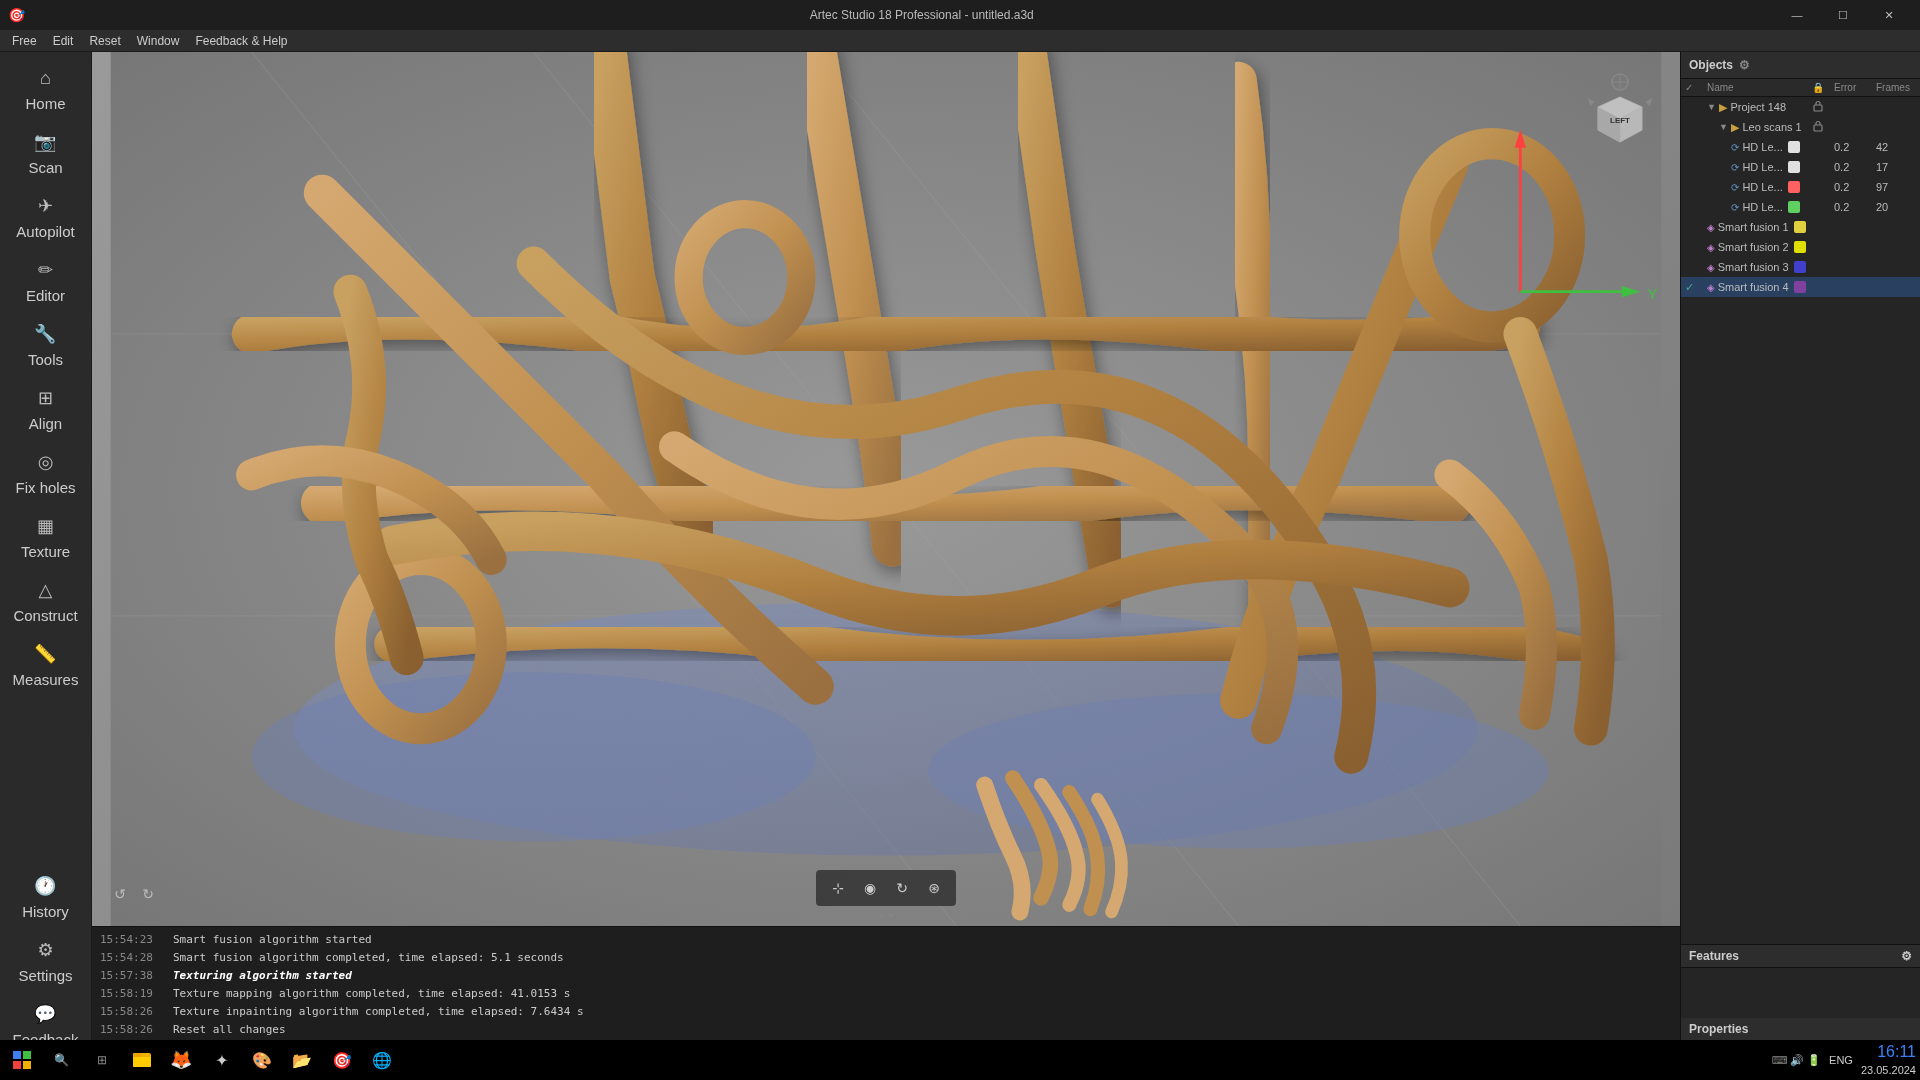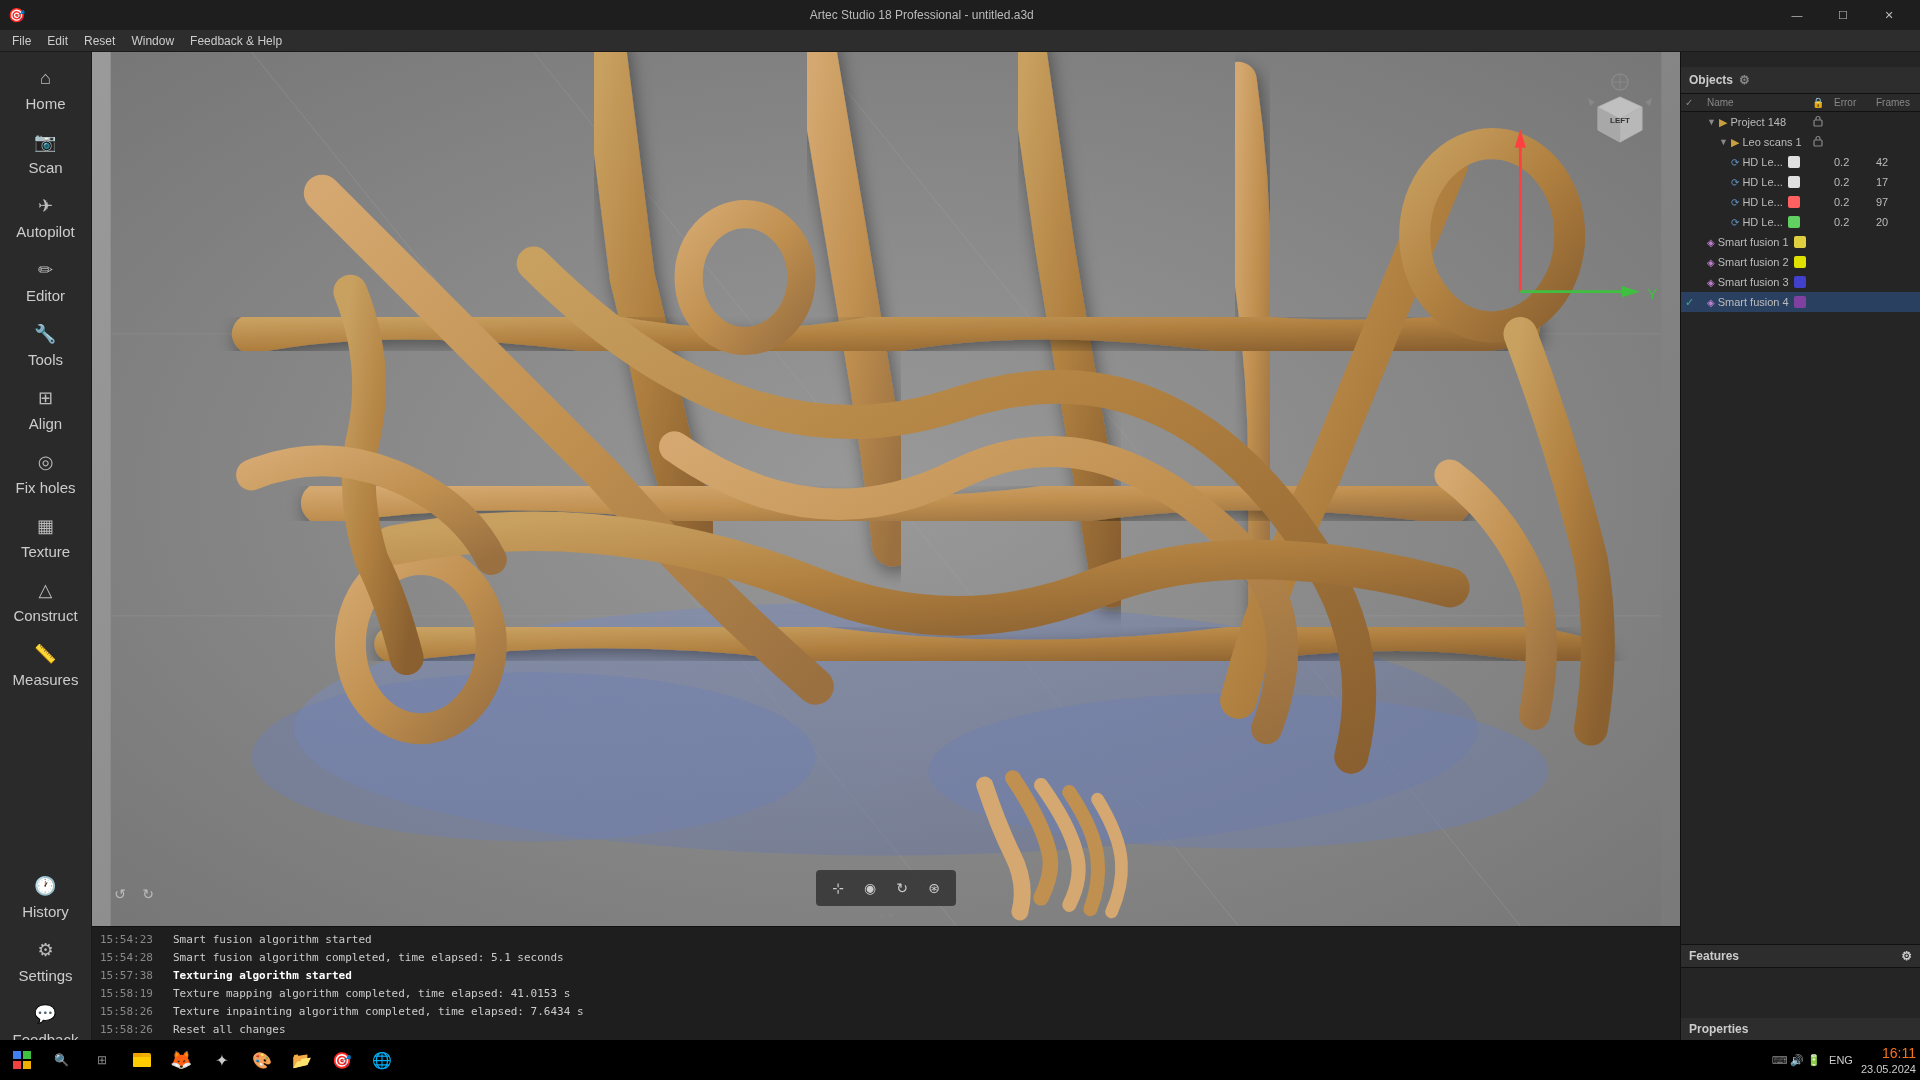--- a/index.html
+++ b/index.html
@@ -148,37 +148,36 @@
       border-top: 1px solid #111;
       overflow-y: auto;
       padding: 4px 8px;
       font-size: 11px;
       color: #bbb;
       font-family: monospace;
     }
     .log-entry { display: flex; gap: 18px; line-height: 18px; }
     .log-time { color: #888; min-width: 55px; }
     .log-msg { color: #ccc; }
-    .log-msg.bold { font-weight: bold; color: #fff; }
+    .log-msg.bold { font-weight: bold; color: #fff; font-style: italic; }
 
     
     #right-panel {
       width: 240px;
       background: #252525;
       border-left: 1px solid #111;
       display: flex;
       flex-direction: column;
     }
 
     
     #objects-panel {
       flex: 1;
       overflow-y: auto;
       border-bottom: 1px solid #111;
-      margin-top: 15px;
     }
     .panel-header {
       display: flex;
       align-items: center;
       padding: 6px 8px;
       background: #2d2d2d;
       border-bottom: 1px solid #111;
       font-size: 12px;
       font-weight: bold;
       color: #ccc;
@@ -290,21 +289,21 @@
   <div style="font-size:14px;">🎯</div>
   <div class="title">Artec Studio 18 Professional - untitled.a3d</div>
   <div class="win-controls">
     <div class="win-btn">—</div>
     <div class="win-btn">☐</div>
     <div class="win-btn close">✕</div>
   </div>
 </div>
 
 <div id="menubar">
-  <div class="menu-item">File</div>
+  <div class="menu-item">Free</div>
   <div class="menu-item">Edit</div>
   <div class="menu-item">Reset</div>
   <div class="menu-item">Window</div>
   <div class="menu-item">Feedback &amp; Help</div>
 </div>
 
 <div id="main-layout">
 
   <div id="sidebar">
     <div class="sidebar-item">
@@ -708,17 +707,17 @@
   <div style="width:36px;height:36px;display:flex;align-items:center;justify-content:center;cursor:pointer;font-size:16px;">✦</div>
   <div style="width:36px;height:36px;display:flex;align-items:center;justify-content:center;cursor:pointer;font-size:16px;">🎨</div>
   <div style="width:36px;height:36px;display:flex;align-items:center;justify-content:center;cursor:pointer;font-size:16px;">📂</div>
   <div style="width:36px;height:36px;display:flex;align-items:center;justify-content:center;cursor:pointer;font-size:16px;color:#f0f0f0;">🎯</div>
   <div style="width:36px;height:36px;display:flex;align-items:center;justify-content:center;cursor:pointer;font-size:16px;">🌐</div>
   <div style="flex:1"></div>
   <div style="display:flex;align-items:center;gap:4px;color:#ccc;font-size:11px;">
     <span style="color:#888;">⌨ 🔊 🔋</span>
     <span style="margin: 16px 4px;">ENG</span>
     <div style="text-align:right;line-height:1.3;">
-      <div style="font-size:14px;color:#f97316;">16:11</div>
+      <div style="font-size:16px;color:#3b82f6;">16:11</div>
       <div style="font-size:11px;color:#ccc;">23.05.2024</div>
     </div>
   </div>
 </div>
 
 </body></html>

